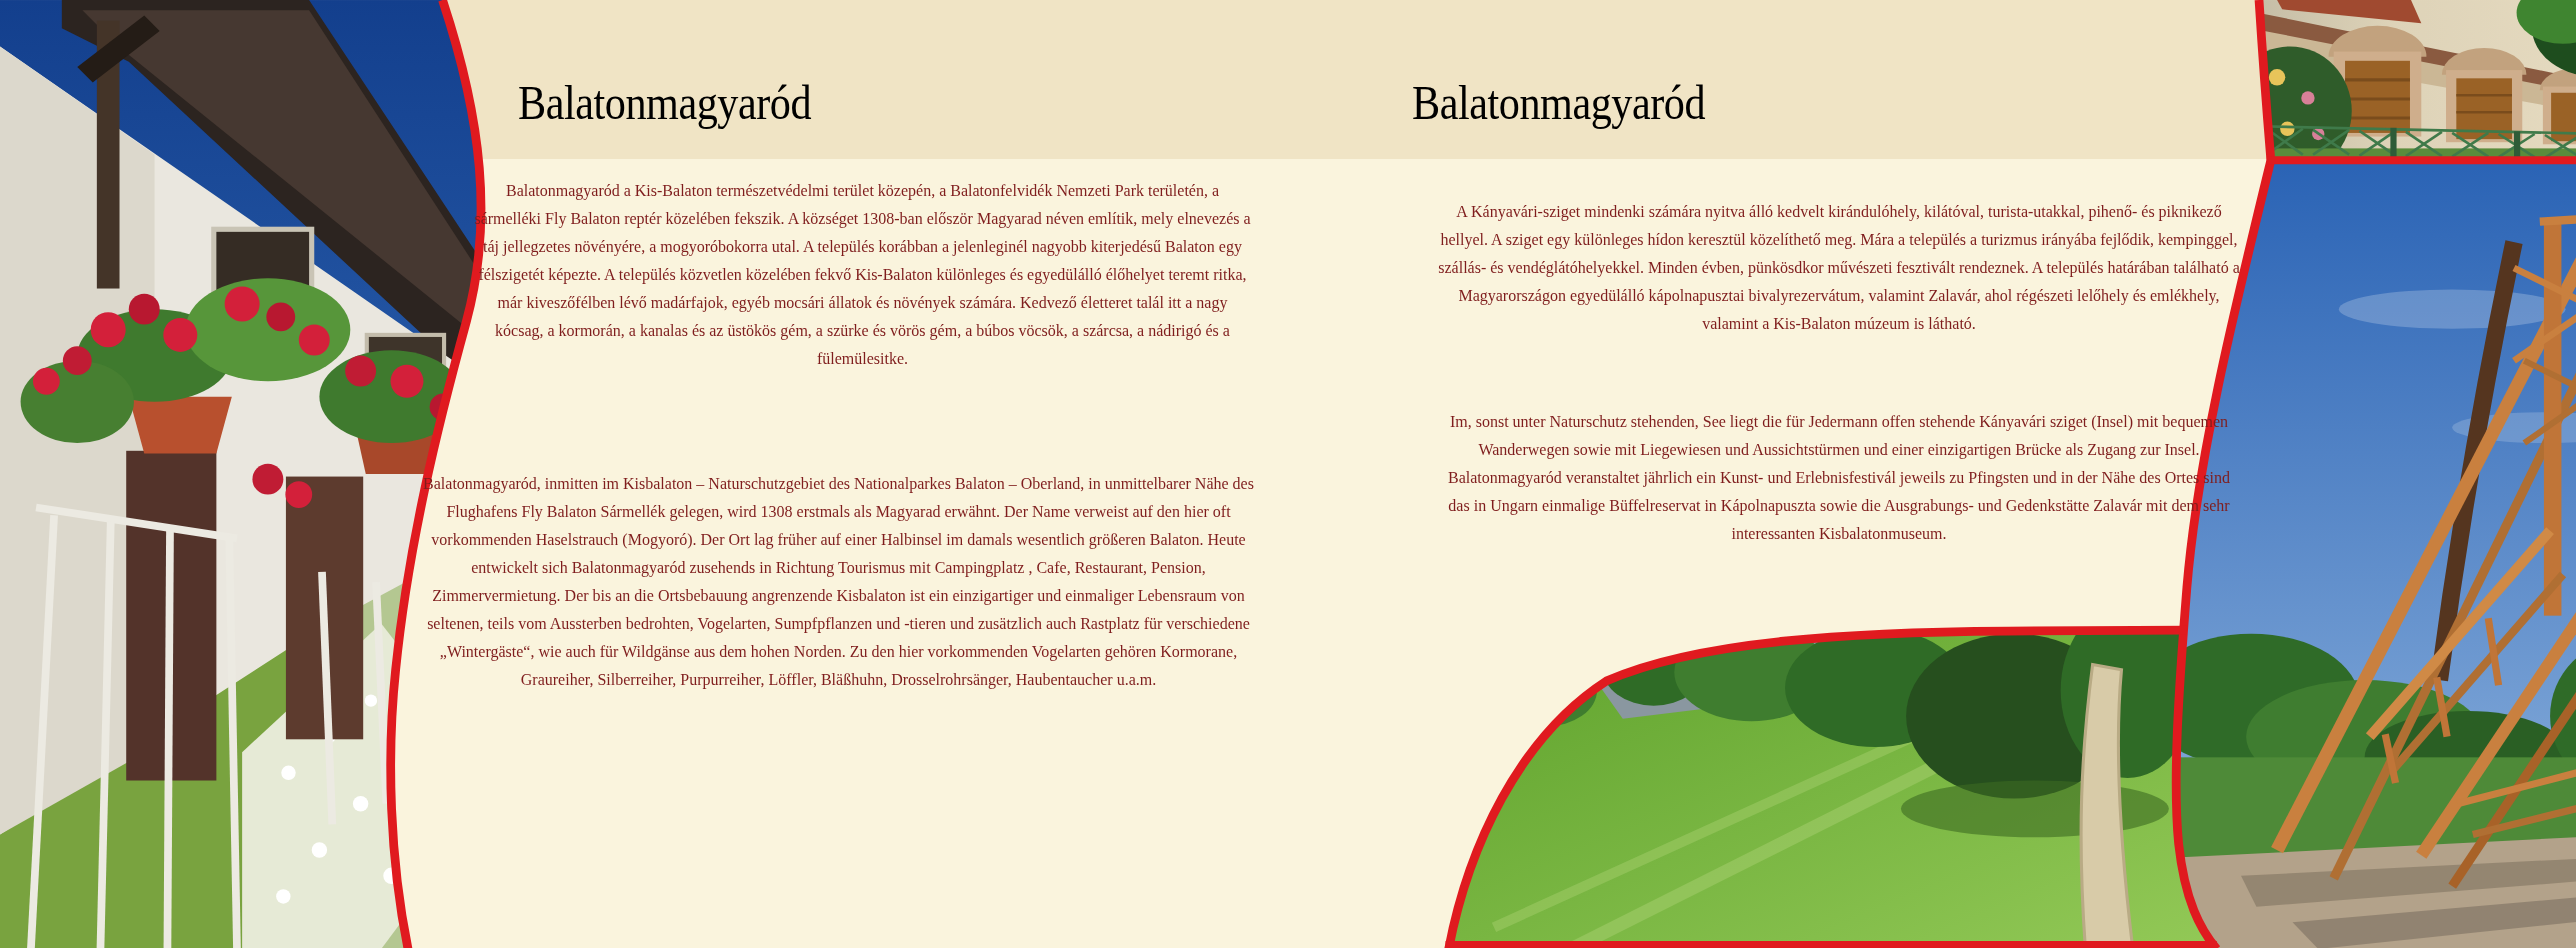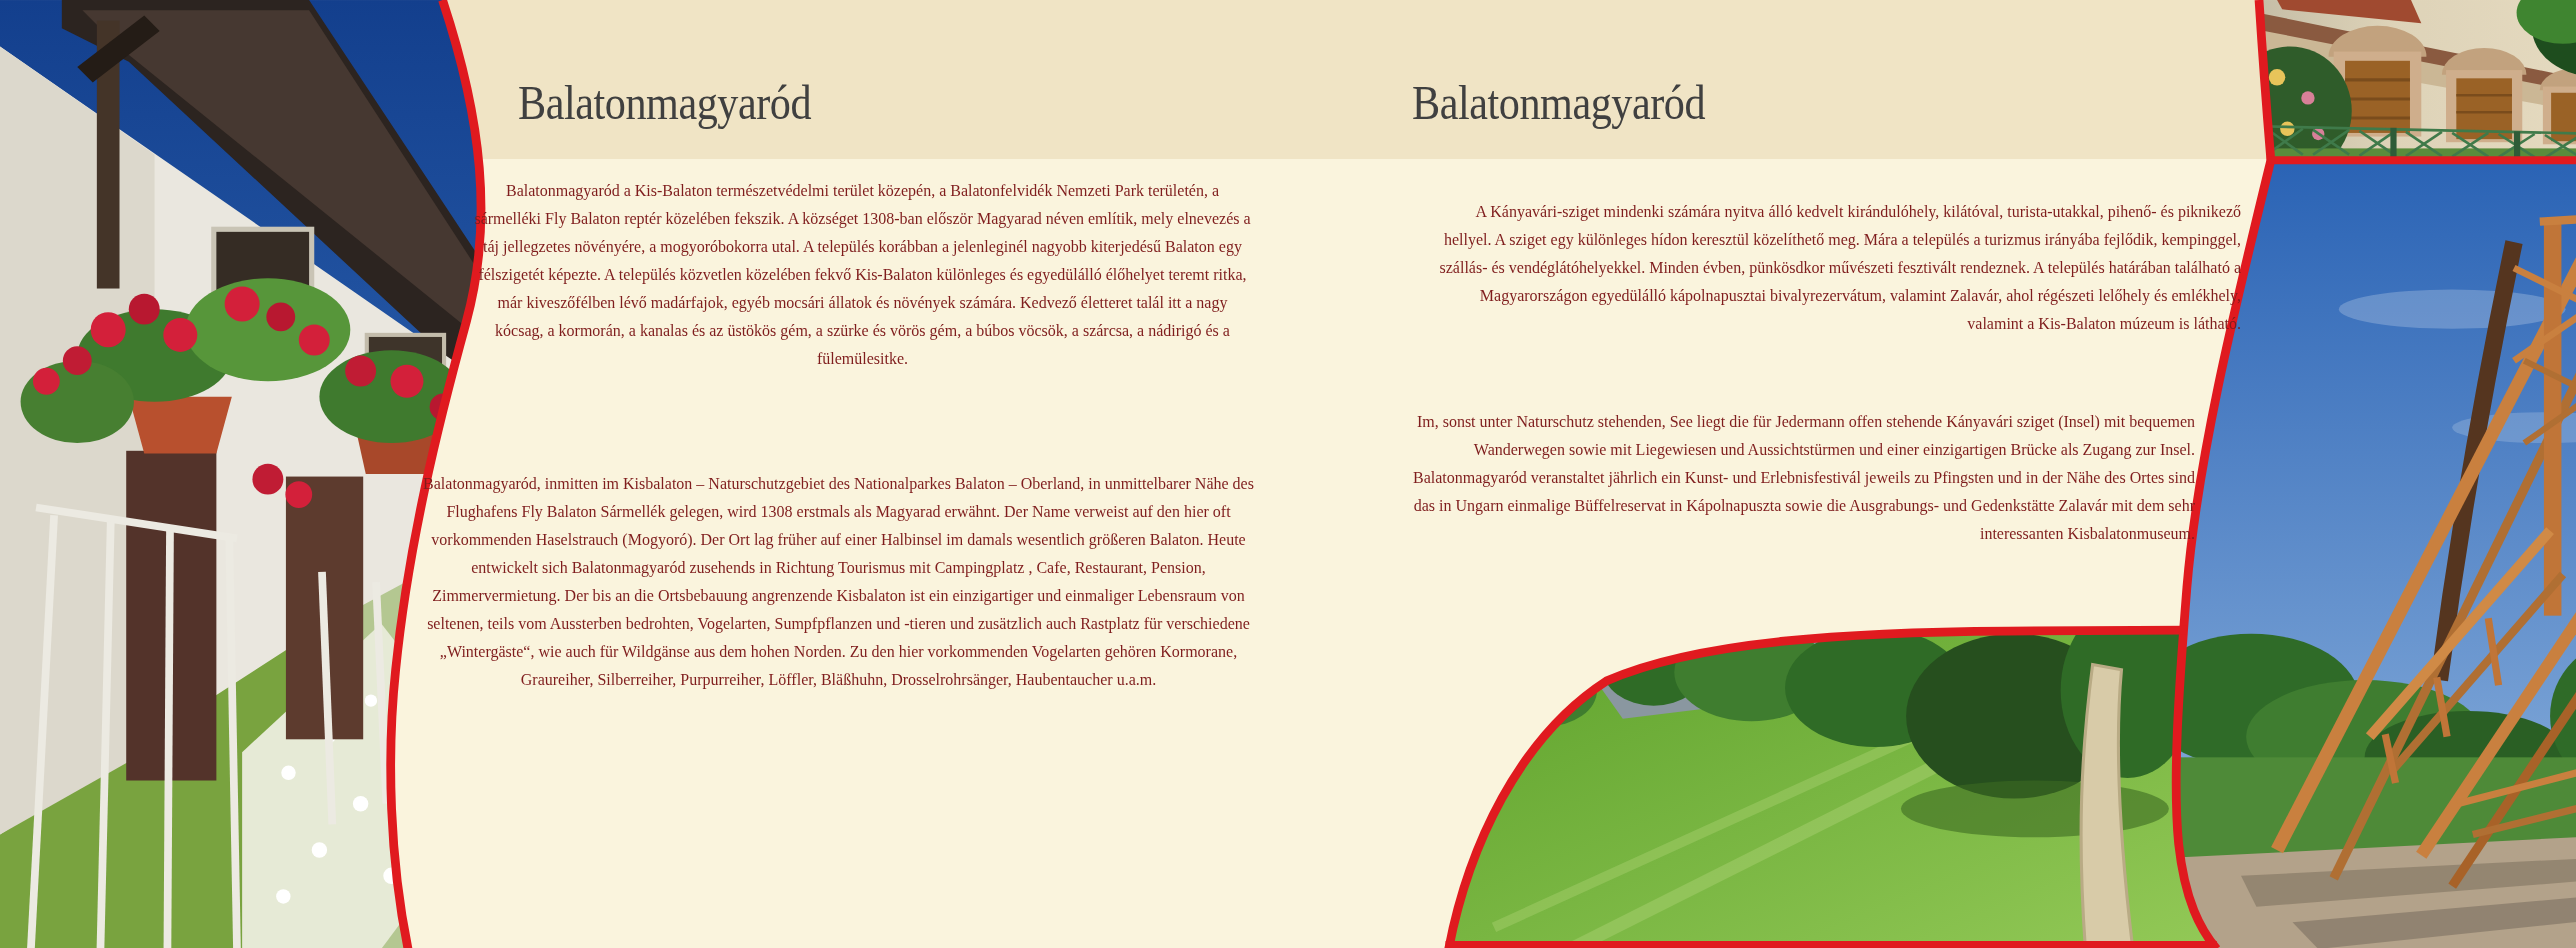--- a/index.html
+++ b/index.html
@@ -12,34 +12,34 @@
     color:#211c18;
   }
   .header-band{
     position:absolute;left:0;top:0;width:2649px;height:159px;
     background:#f0e4c5;
   }
   .photo-svg{position:absolute;left:0;top:0;z-index:2;}
   .txt{position:absolute;z-index:5;}
   .page-title{
     position:absolute;top:76px;z-index:5;
-    font-size:49px;line-height:1.1;color:#404040;
+    font-size:49px;line-height:1.1;color:#000000;
     white-space:nowrap;
   }
   .page-title .squeeze{display:inline-block;transform:scaleX(.86);transform-origin:left center;letter-spacing:-0.5px;}
   .body-par{
     font-size:16px;line-height:28px;
     color:#7f1d1d;
   }
   .center{text-align:center;}
-  .left-al{text-align:right;}
+  .left-al{text-align:center;}
   #left-hu{left:473px;top:177px;width:779px;}
   #left-de{left:411px;top:464px;width:855px;margin-top:6px;}
   #right-hu{left:1437px;top:198px;width:804px;}
-  #right-de{left:1391px;top:408px;width:804px;}
+  #right-de{left:1437px;top:408px;width:804px;}
   #title-left{left:518px;}
   #title-right{left:1412px;}
 </style>
 </head>
 <body>
 
 <div class="page">
 
   <div class="header-band"></div>
 

